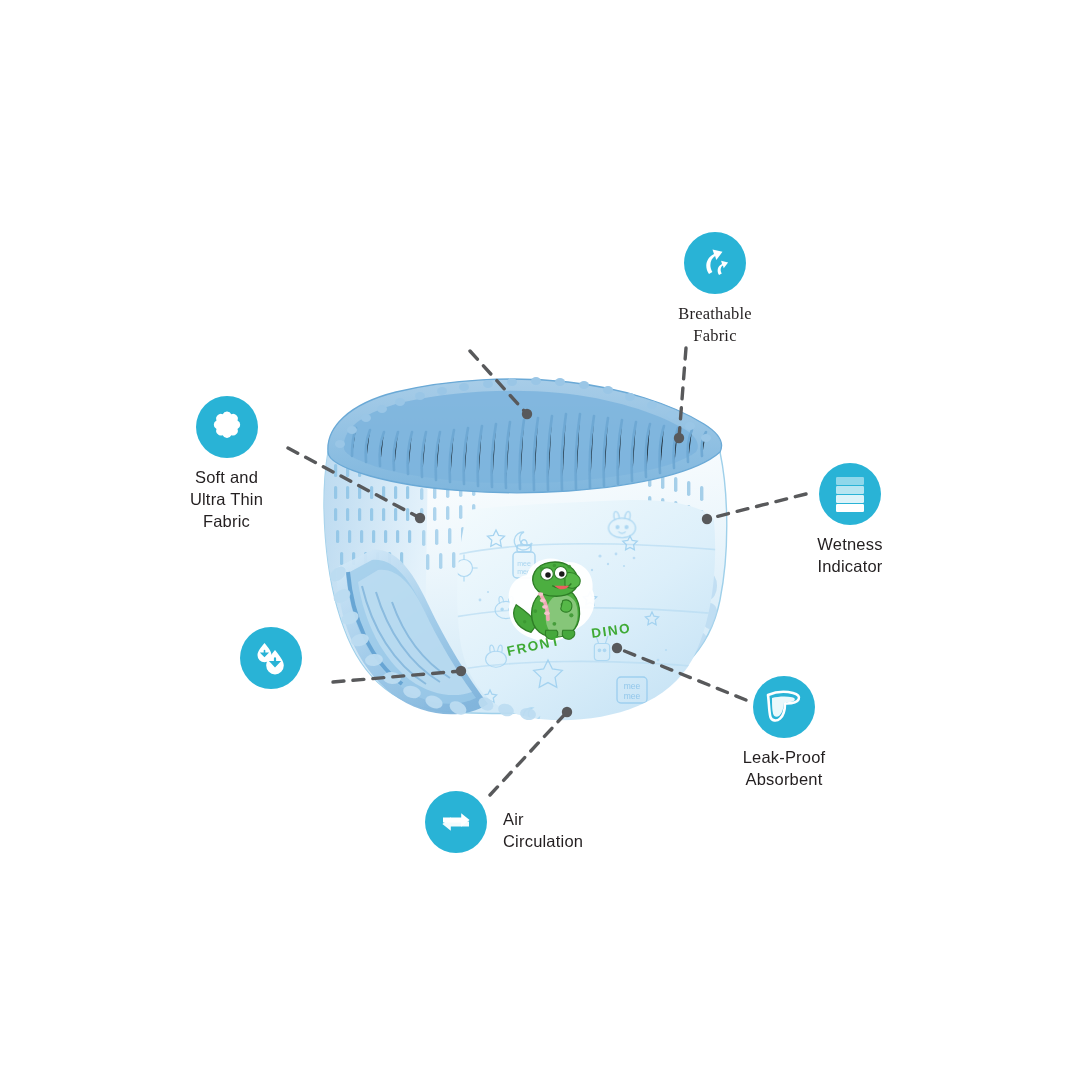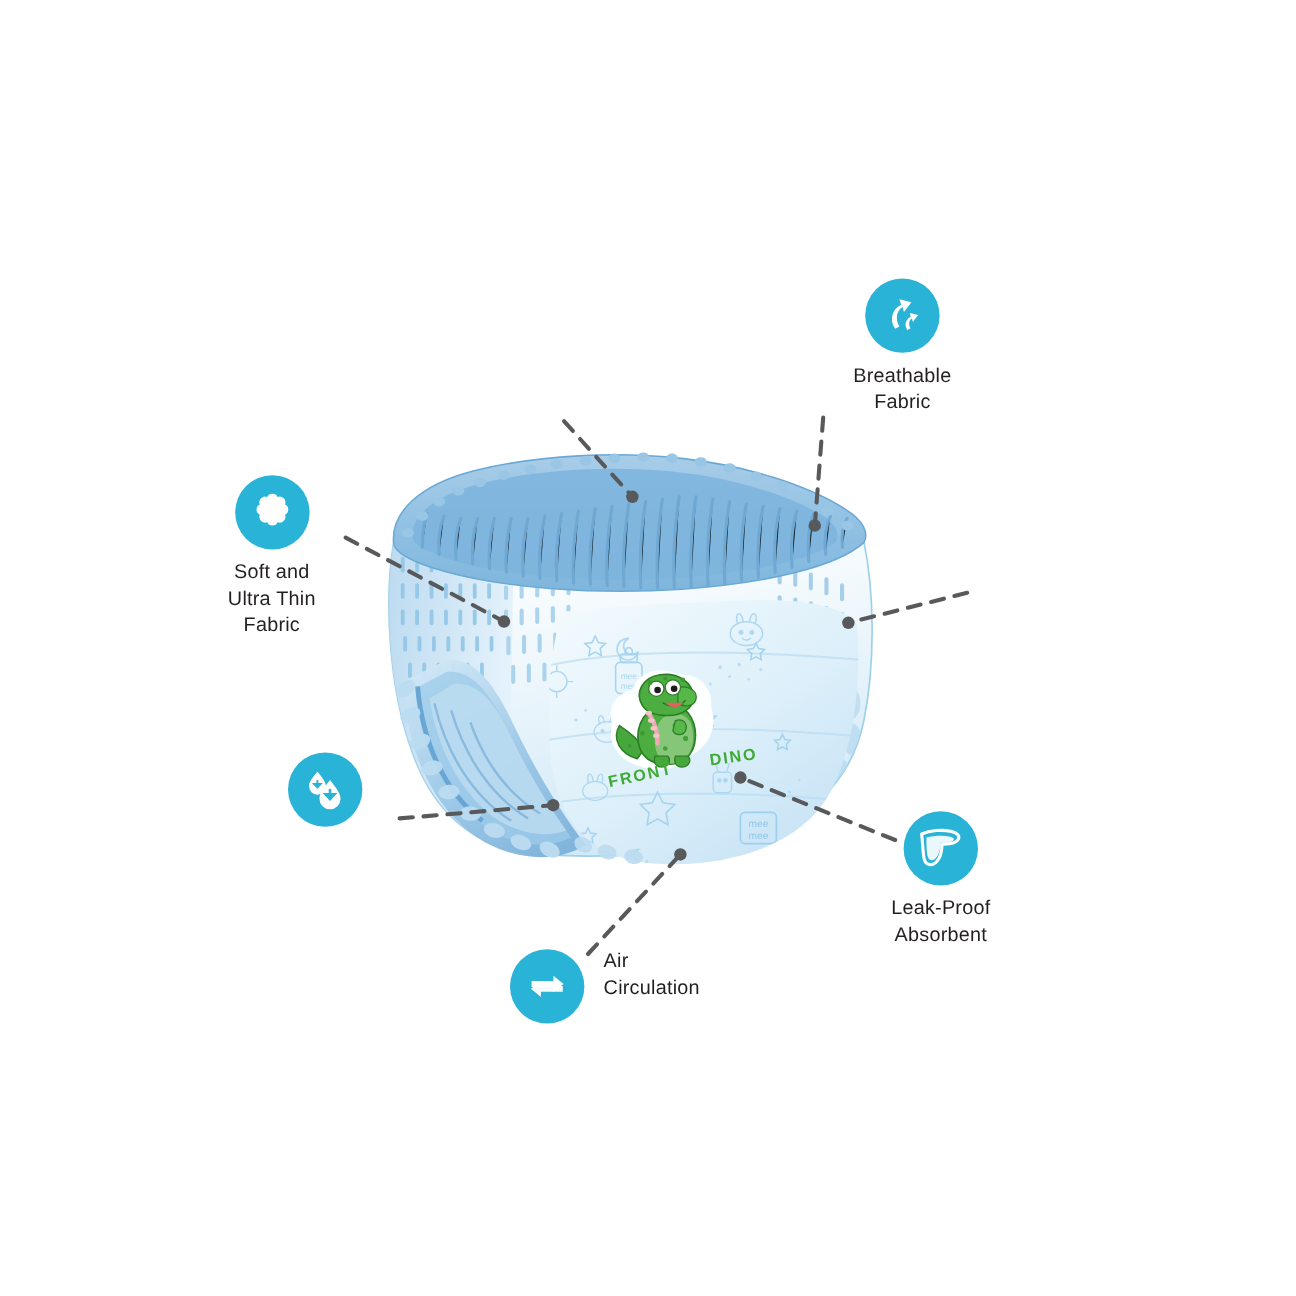--- a/index.html
+++ b/index.html
@@ -38,21 +38,21 @@
   
   .callout {
     position: absolute;
     z-index: 4;
     display: flex;
     flex-direction: column;
     align-items: center;
   }
   .callout.row {
     flex-direction: row;
-    align-items: flex-start;
+    align-items: flex-end;
   }
   .badge {
     width: 62px;
     height: 62px;
     border-radius: 50%;
     background: #29b3d6;
     display: flex;
     align-items: center;
     justify-content: center;
     flex: 0 0 auto;
@@ -518,21 +518,21 @@
       <circle cx="679" cy="438" r="5.2"></circle>
       <circle cx="420" cy="518" r="5.2"></circle>
       <circle cx="707" cy="519" r="5.2"></circle>
       <circle cx="461" cy="671" r="5.2"></circle>
       <circle cx="617" cy="648" r="5.2"></circle>
       <circle cx="567" cy="712" r="5.2"></circle>
     </g>
   </svg>
 
 
-  <div class="callout" style="left:663px; top:232px; width:178px;">
+  <div class="callout" style="left:626px; top:232px; width:178px;font-family:Liberation Serif, serif;">
     <div class="badge">
       <svg width="40" height="40" viewBox="0 0 40 40">
         <g fill="#ffffff">
           <path d="M14,31 C9,24 11,15 19,11 l-1.5,-4.6 10,2.4 -6.2,8.3 -1.2,-4.2 C15.2,16 13.8,23 17.4,29 Z"></path>
           <path d="M24,32 C21.5,28 22.5,23 27,21 l-0.9,-3.2 7,1.7 -4.4,5.8 -0.8,-2.9 C25.6,23.6 24.8,27 26.8,30.6 Z"></path>
         </g>
       </svg>
     </div>
     <div class="label">Breathable
 Fabric</div>
@@ -548,20 +548,34 @@
           a4.6,4.6 0 0 1 -5.1,-1.1 a4.6,4.6 0 0 1 -1.1,-5.1 a4.6,4.6 0 0 1 -2.7,-4.3
           a4.6,4.6 0 0 1 2.7,-4.3 a4.6,4.6 0 0 1 1.1,-5.1 a4.6,4.6 0 0 1 5.1,-1.1
           a4.6,4.6 0 0 1 4.3,-2.7 Z"></path>
       </svg>
     </div>
     <div class="label">Soft and
 Ultra Thin
 Fabric</div>
   </div>
 
+  <div class="callout" style="left:769px; top:463px; width:162px;">
+    <div class="badge">
+      <svg width="36" height="40" viewBox="0 0 36 40">
+        <g>
+          <rect x="4" y="3" width="28" height="8" rx="1.2" fill="#ffffff" opacity="0.48"></rect>
+          <rect x="4" y="12" width="28" height="8" rx="1.2" fill="#ffffff" opacity="0.66"></rect>
+          <rect x="4" y="21" width="28" height="8" rx="1.2" fill="#ffffff" opacity="0.84"></rect>
+          <rect x="4" y="30" width="28" height="8" rx="1.2" fill="#ffffff"></rect>
+        </g>
+      </svg>
+    </div>
+    <div class="label">Wetness
+Indicator</div>
+  </div>
 
   <div class="callout" style="left:192px; top:627px; width:158px;">
     <div class="badge">
       <svg width="42" height="42" viewBox="0 0 42 42">
         <g fill="#ffffff">
           <path d="M14.5,6 C18.5,11 21.5,14.6 21.5,18.2 a7,7 0 0 1 -14,0 C7.5,14.6 10.5,11 14.5,6 Z"></path>
           <path d="M25,13 C30,19.4 33.8,24 33.8,28.6 a8.8,8.8 0 0 1 -17.6,0 C16.2,24 20,19.4 25,13 Z"></path>
         </g>
         <g fill="#29b3d6">
           <path d="M14.5,13.6 v3.4 M11.8,16.4 l2.7,2.8 2.7,-2.8 Z" stroke="#29b3d6" stroke-width="1.6" stroke-linecap="round"></path>

